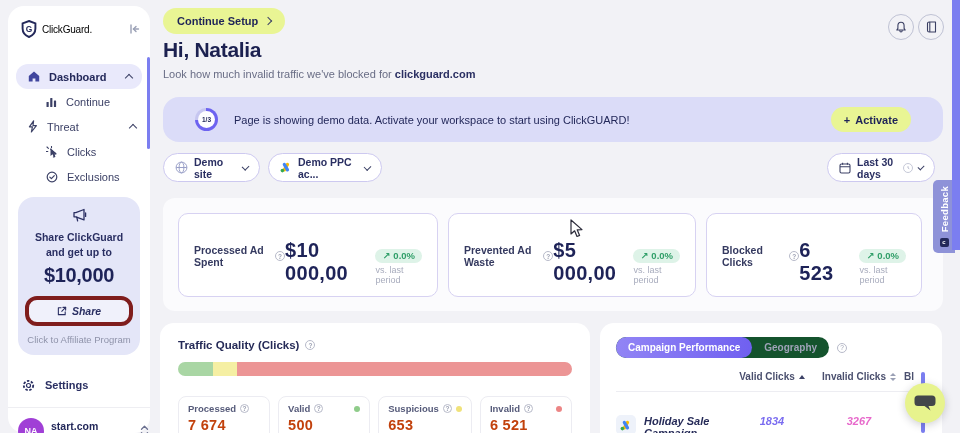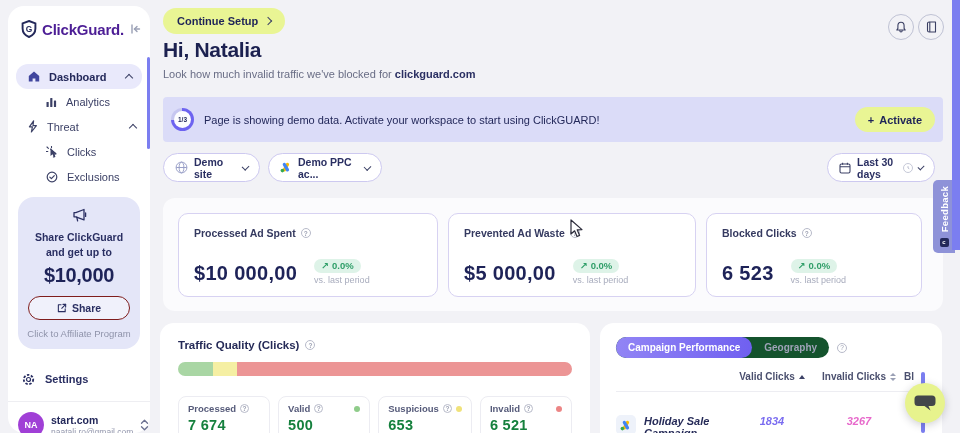--- a/index.html
+++ b/index.html
@@ -2,96 +2,96 @@
 <html><head>
 <meta charset="utf-8">
 <style>
   html,body{margin:0;padding:0;}
   body{width:960px;height:433px;overflow:hidden;background:#f2f2f6;
        font-family:"Liberation Sans","DejaVu Sans",sans-serif;color:#1e2358;position:relative;}
   .abs{position:absolute;}
   
   .sidebar{left:8px;top:6px;width:142px;height:427px;background:#fff;border-radius:16px;}
   .logo-row{display:flex;align-items:center;gap:5px;padding:14px 10px 0 13px;}
-  .logo-text{font-size:15px;font-weight:700;color:#4c1d95;letter-spacing:-.2px;}
+  .logo-text{font-size:10px;font-weight:400;color:#000000;letter-spacing:-.2px;}
   .collapse{margin-left:auto;color:#9aa0b5;display:flex;}
   .nav{margin-top:26px;font-size:11px;color:#3c4166;}
   .nav-item{display:flex;align-items:center;height:25px;padding:0 14px 0 20px;gap:9px;cursor:pointer;}
   .nav-item.active{margin:0 8px;padding:0 10px 0 12px;background:#e9e9fb;border-radius:12px;font-weight:700;color:#23285a;}
   .nav-item.sub{padding-left:38px;}
   .chev{width:5px;height:5px;border-right:1.4px solid #3c4166;border-bottom:1.4px solid #3c4166;display:inline-block;}
   .chev.up{transform:rotate(-135deg);margin-top:3px;}
   .chev.down{transform:rotate(45deg);margin-top:-2px;}
   .chev.right{transform:rotate(-45deg);}
   .ml-auto{margin-left:auto;}
   .promo{margin:8px 10px 0;background:#e4e6f8;border-radius:16px;padding:11px 6px 10px;text-align:center;}
   .promo-line1{font-size:10.5px;font-weight:700;color:#2a2f62;line-height:1.4;margin-top:3px;padding:0 10px;}
   .promo-amount{font-size:20px;font-weight:800;color:#1e2358;margin-top:5px;letter-spacing:-.3px;}
-  .share-btn{margin:9px auto 0;width:100px;height:22px;border:1px solid #7f1d1d;border-radius:12px;
+  .share-btn{margin:9px auto 0;width:100px;height:22px;border:4px solid #7f1d1d;border-radius:12px;
              background:rgba(255,255,255,.45);display:flex;align-items:center;justify-content:center;gap:5px;
-             font-size:10.5px;font-weight:700;color:#2a2f62;cursor:pointer;}
+             font-size:10.5px;font-weight:700;color:#2a2f62;cursor:pointer;font-style:italic;}
   .promo-footer{margin-top:8px;font-size:9.5px;color:#8f93aa;}
   .settings-row{display:flex;align-items:center;gap:10px;margin-top:21px;padding:0 14px;height:18px;
                 font-size:11px;font-weight:600;color:#2a2f62;cursor:pointer;}
   .side-divider{border-top:1px solid #eeeef2;margin:13px 0 0;}
   .user-row{display:flex;align-items:center;gap:7px;padding:10px 8px 0 10px;}
   .avatar{width:26px;height:26px;border-radius:50%;color:#fff;font-size:9px;font-weight:700;
           display:flex;align-items:center;justify-content:center;flex:none;}
   .user-name{font-size:10.5px;font-weight:700;color:#23285a;line-height:1.2;}
   .user-email{font-size:8.5px;color:#9296ac;}
   .side-scroll{left:147px;top:57px;width:3px;height:92px;border-radius:2px;}
   
   .pill-lime{height:26px;border-radius:13px;display:inline-flex;align-items:center;gap:7px;padding:0 14px;
              font-size:11px;font-weight:700;color:#1e2358;cursor:pointer;border:none;}
   .continue{left:163px;top:8px;}
   .icon-btn{width:26px;height:26px;border-radius:50%;border:1px solid #bfc2d4;display:flex;align-items:center;
             justify-content:center;color:#3a3f63;cursor:pointer;box-sizing:border-box;}
   .greeting{left:163px;top:38px;font-size:21px;font-weight:800;color:#1c2150;letter-spacing:-.3px;}
   .subtitle{left:163px;top:68px;font-size:11px;color:#696d85;}
   .subtitle b{color:#2a2f62;}
   
-  .banner{left:163px;top:97px;width:780px;height:45px;border-radius:4px;background:#dbdcf8;
-          display:flex;align-items:center;gap:10px;padding:0 8px;box-sizing:border-box;}
+  .banner{left:163px;top:97px;width:780px;height:45px;border-radius:16px;background:#dbdcf8;
+          display:flex;align-items:center;gap:16px;padding:0 32px;box-sizing:border-box;}
   .progress{width:23px;height:23px;border-radius:50%;background:conic-gradient(#6d63f0 0 75%,#c6c6f0 75% 100%);
             display:flex;align-items:center;justify-content:center;flex:none;}
   .progress-inner{width:17px;height:17px;border-radius:50%;background:#fdfdff;display:flex;align-items:center;
                   justify-content:center;font-size:6.5px;font-weight:800;color:#23285a;}
   .banner-msg{font-size:11px;color:#23285a;}
   .activate{margin-left:auto;height:25px;padding:0 13px;gap:5px;}
   
   .filter-pill{top:153px;height:29px;background:#fff;border:1px solid #cdc9f0;border-radius:15px;
                display:flex;align-items:center;gap:6px;padding:0 11px;box-sizing:border-box;
                font-size:10.5px;font-weight:600;color:#2a2f62;cursor:pointer;}
   .f-site{left:163px;width:97px;}
   .f-ppc{left:268px;width:114px;}
   .f-date{left:827px;width:108px;}
   .mini-info{width:10px;height:10px;border:1px solid #b7bac9;border-radius:50%;font-size:6.5px;color:#9ca0b2;
              display:inline-flex;align-items:center;justify-content:center;flex:none;box-sizing:border-box;}
   
   .stats-panel{left:163px;top:198px;width:780px;height:113px;background:#fbfbfd;border-radius:12px;}
   .stat-card{top:213px;height:84px;background:#fff;border:1px solid #d7d2f2;border-radius:10px;
-             box-sizing:border-box;padding:13px 15px 11px;display:flex;flex-direction:column;justify-content:space-between;}
+             box-sizing:border-box;padding:13px 15px 11px;display:flex;flex-direction:row;justify-content:space-between;}
   .sc1{left:178px;width:260px;} .sc2{left:448px;width:248px;} .sc3{left:706px;width:216px;}
   .stat-label{display:flex;align-items:center;gap:5px;font-size:10.5px;font-weight:600;color:#353a60;}
   .stat-valrow{display:flex;align-items:flex-end;gap:17px;}
   .stat-value{font-size:20px;font-weight:800;color:#1e2358;letter-spacing:.3px;}
   .badge{display:inline-flex;align-items:center;gap:3px;background:#def3e8;border-radius:9px;
          padding:1px 7px 2px;color:#2f9e68;font-size:9.5px;font-weight:800;width:max-content;}
   .compare{font-size:9px;color:#a8acbd;margin-top:2px;}
   
   .tq-card{left:160px;top:323px;width:430px;height:130px;background:#fff;border-radius:14px;
            box-sizing:border-box;padding:16px 18px;}
   .tq-title{display:flex;align-items:center;gap:6px;font-size:11.5px;font-weight:700;color:#262b58;}
   .tq-bar{margin-top:11px;height:14px;border-radius:7px;overflow:hidden;display:flex;}
   .tq-seg{height:100%;}
   .tq-metrics{margin-top:20px;display:flex;gap:8px;}
   .tq-m{flex:1;border:1px solid #ececf2;border-radius:8px;padding:6px 9px 8px;}
   .tq-m-head{display:flex;align-items:center;gap:4px;font-size:9.5px;font-weight:600;color:#565b7a;}
   .dot{width:6px;height:6px;border-radius:50%;flex:none;}
-  .tq-m-val{margin-top:3px;font-size:14.5px;font-weight:800;color:#15803d;letter-spacing:.3px;}
+  .tq-m-val{margin-top:3px;font-size:14.5px;font-weight:800;color:#c2410c;letter-spacing:.3px;}
   
   .cp-card{left:600px;top:323px;width:342px;height:130px;background:#fff;border-radius:14px;
            box-sizing:border-box;padding:14px 16px;}
   .tabs-row{display:flex;align-items:center;gap:8px;}
   .tabs{display:inline-flex;align-items:center;background:#14532d;border-radius:17px;}
   .tab{font-size:10px;padding:5px 12px;border-radius:17px;cursor:pointer;}
   .tab.active{background:linear-gradient(100deg,#9285f5,#6f5ff0);color:#fff;font-weight:700;}
   .tab.inactive{color:#9fa3b8;font-weight:600;}
   .cp-head{margin-top:13px;display:flex;align-items:center;font-size:10px;font-weight:600;color:#4a4f6e;}
   .col-sp{flex:1;} .col-v{width:84px;display:flex;justify-content:center;align-items:center;gap:4px;}
@@ -153,21 +153,21 @@
       <span class="chev up ml-auto"></span>
     </div>
     <div class="nav-item sub">
       <span>
         <svg width="11" height="11" viewBox="0 0 11 11">
             <rect x="0.5" y="6" width="2.2" height="5" rx="0.6" fill="#3c4166"></rect>
             <rect x="4.2" y="2" width="2.2" height="9" rx="0.6" fill="#3c4166"></rect>
             <rect x="7.9" y="4.4" width="2.2" height="6.6" rx="0.6" fill="#3c4166"></rect>
           </svg>
       </span>
-      <span>Analytics</span>
+      <span>Continue</span>
     </div>
     <div class="nav-item">
       <span>
         <svg width="10" height="13" viewBox="0 0 10 13" fill="none" stroke="#3c4166" stroke-width="1.2" stroke-linejoin="round">
             <path d="M5.6 0.8 L1.4 6.8 H4.4 L3.4 12 L8.4 5.6 H5 Z"></path>
           </svg>
       </span>
       <span>Threat</span>
       <span class="chev up ml-auto"></span>
     </div>

